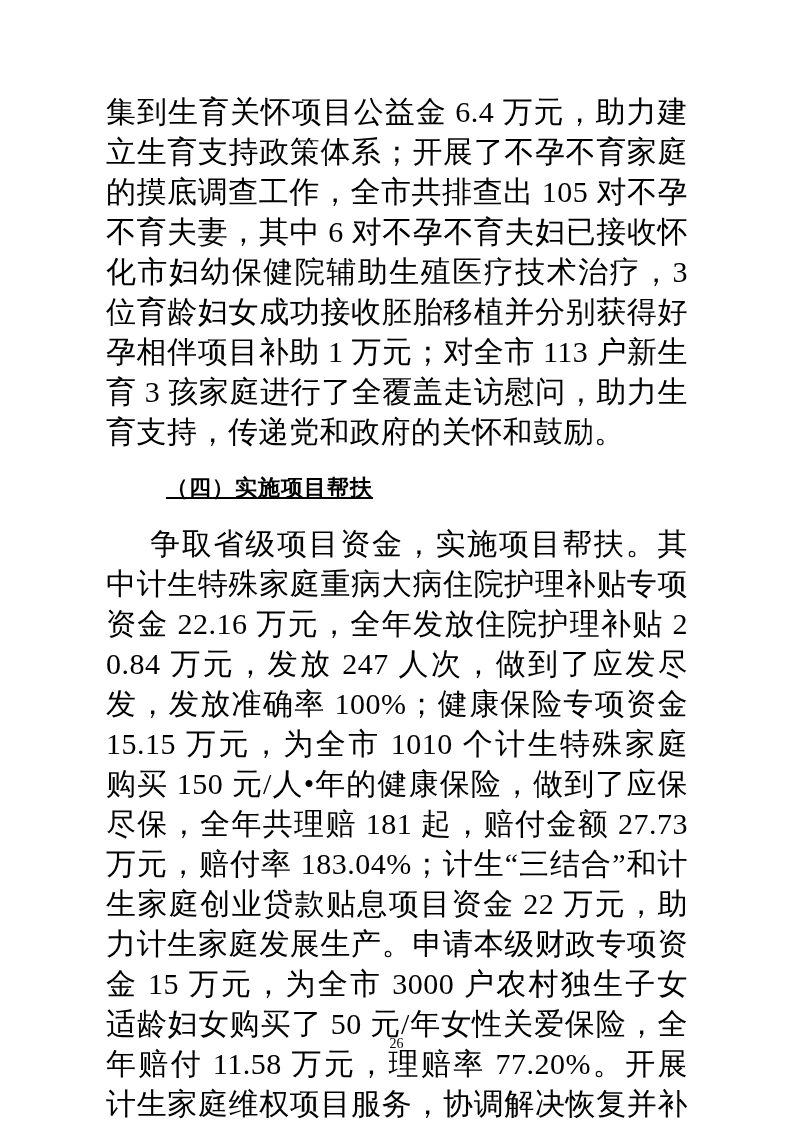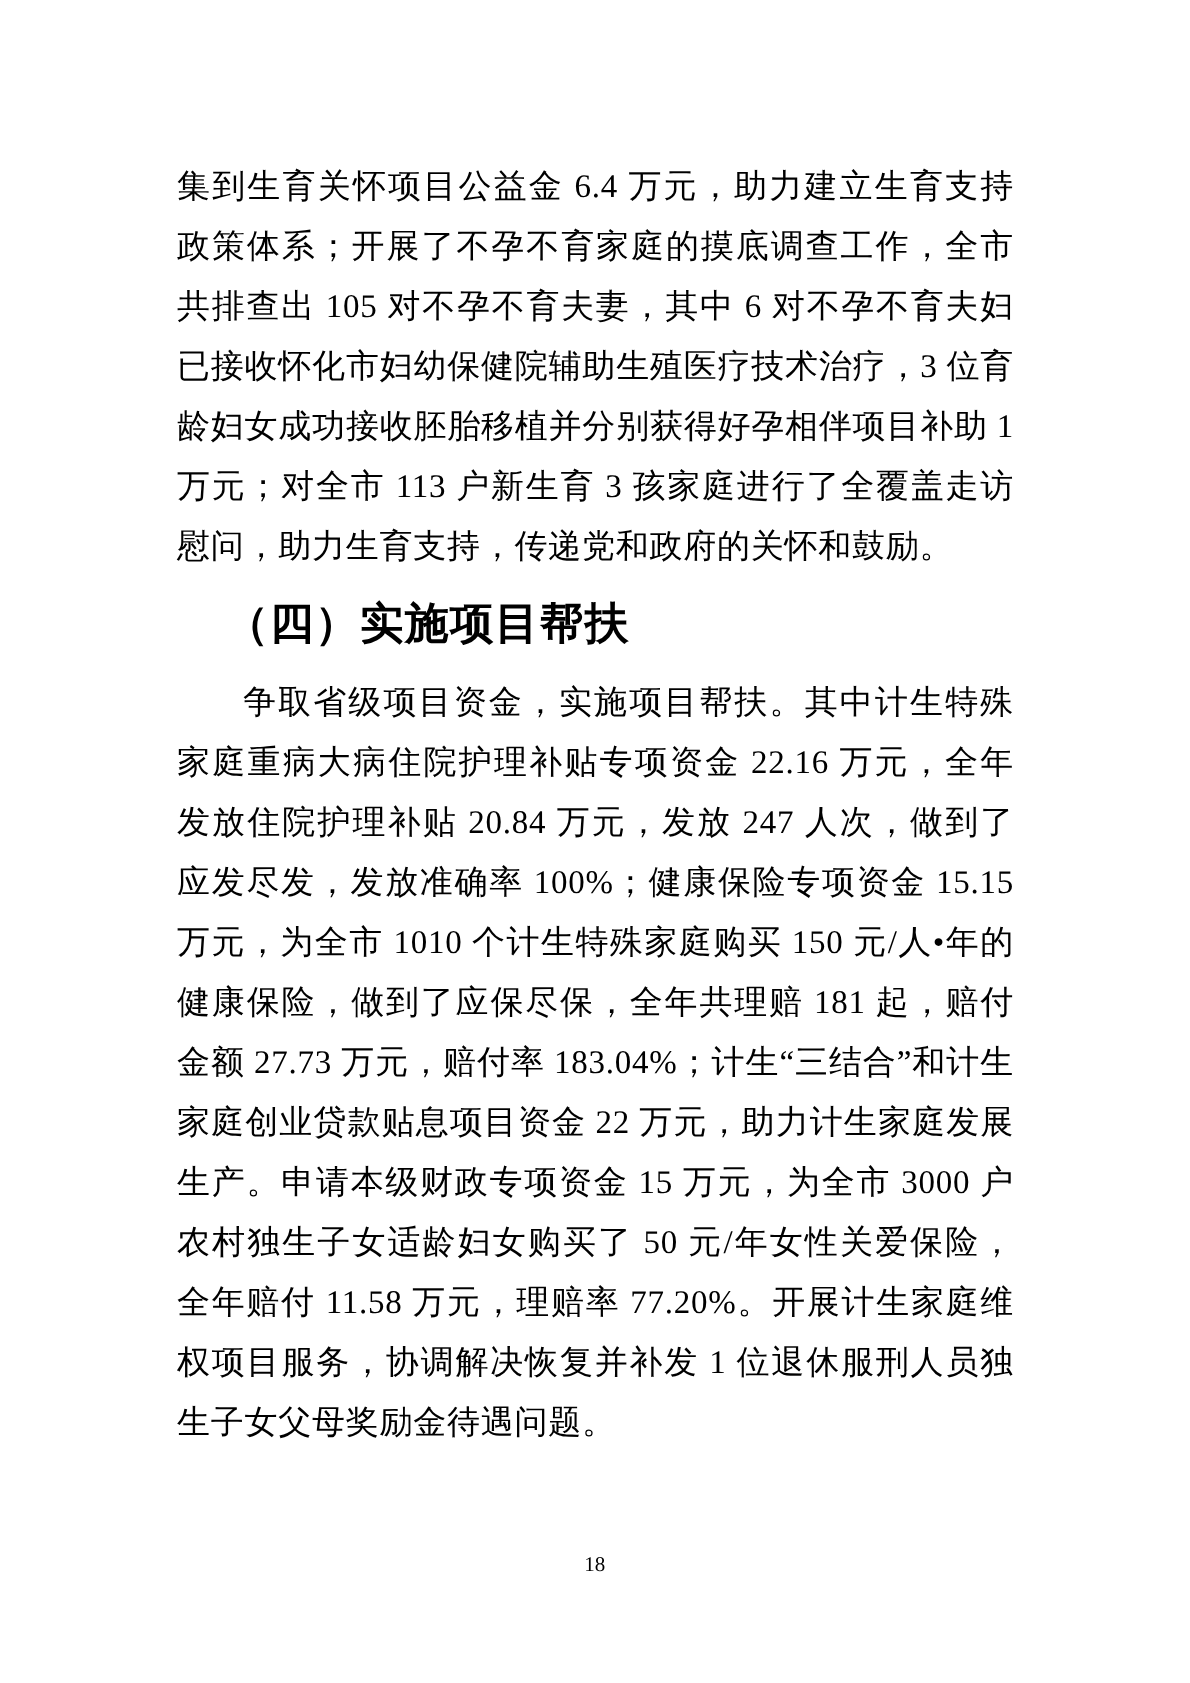--- a/index.html
+++ b/index.html
@@ -16,38 +16,39 @@
     font-family: "Liberation Serif", "DejaVu Serif", serif;
     color: #000000;
   }
   .content {
     position: absolute;
     left: 106px;
     top: 92px;
     width: 582px;
   }
   .para {
-    margin: 12px;
-    font-size: 22px;
+    margin: 0;
+    font-size: 30px;
     line-height: 40px;
     text-align: justify;
     text-justify: inter-ideograph;
     letter-spacing: 0.5px;
     word-break: break-all;
   }
   .para.indent {
     text-indent: 44px;
   }
   .heading {
-    margin: 0;
-    font-size: 29px;
+    margin: 16px;
+    font-size: 22px;
     line-height: 40px;
     font-weight: bold;
     text-indent: 44px;
     letter-spacing: 1px;
+    text-decoration: underline;
   }
   .page-number {
     position: absolute;
     left: 0;
     top: 1034px;
     width: 100%;
     text-align: center;
     font-size: 14px;
     line-height: 20px;
     color: #000000;
@@ -55,14 +56,14 @@
 </style>
 </head>
 <body>
 
 <div class="page">
   <div class="content">
     <p class="para">集到生育关怀项目公益金 6.4 万元，助力建立生育支持政策体系；开展了不孕不育家庭的摸底调查工作，全市共排查出 105 对不孕不育夫妻，其中 6 对不孕不育夫妇已接收怀化市妇幼保健院辅助生殖医疗技术治疗，3 位育龄妇女成功接收胚胎移植并分别获得好孕相伴项目补助 1 万元；对全市 113 户新生育 3 孩家庭进行了全覆盖走访慰问，助力生育支持，传递党和政府的关怀和鼓励。</p>
     <h2 class="heading">（四）实施项目帮扶</h2>
     <p class="para indent">争取省级项目资金，实施项目帮扶。其中计生特殊家庭重病大病住院护理补贴专项资金 22.16 万元，全年发放住院护理补贴 20.84 万元，发放 247 人次，做到了应发尽发，发放准确率 100%；健康保险专项资金 15.15 万元，为全市 1010 个计生特殊家庭购买 150 元/人•年的健康保险，做到了应保尽保，全年共理赔 181 起，赔付金额 27.73 万元，赔付率 183.04%；计生“三结合”和计生家庭创业贷款贴息项目资金 22 万元，助力计生家庭发展生产。申请本级财政专项资金 15 万元，为全市 3000 户农村独生子女适龄妇女购买了 50 元/年女性关爱保险，全年赔付 11.58 万元，理赔率 77.20%。开展计生家庭维权项目服务，协调解决恢复并补发 1 位退休服刑人员独生子女父母奖励金待遇问题。</p>
   </div>
-  <div class="page-number">18</div>
+  <div class="page-number">26</div>
 </div>
 
 </body></html>

